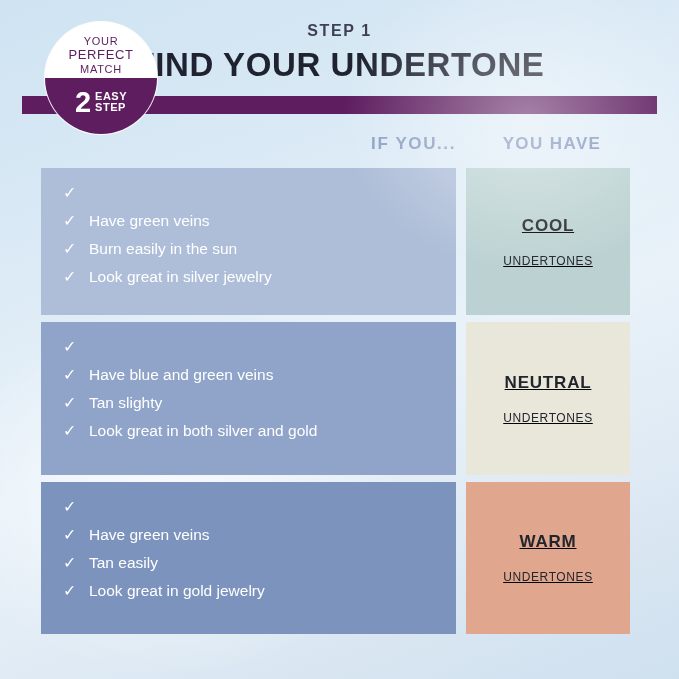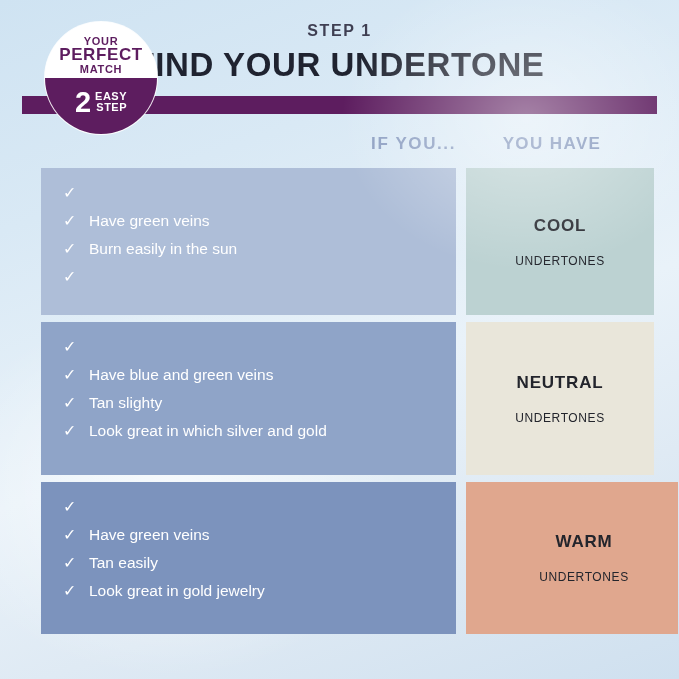--- a/index.html
+++ b/index.html
@@ -83,50 +83,50 @@
     background: #ffffff;
     box-shadow: 0 0 0 1px rgba(255,255,255,0.9);
     overflow: hidden;
     text-align: center;
   }
   .badge-top {
     height: 56px;
     background: #ffffff;
     color: #5d1d5f;
     font-size: 11px;
-    font-weight: bold;
+    font-weight: normal;
     letter-spacing: 0.7px;
     line-height: 14px;
     padding-top: 12px;
     box-sizing: border-box;
   }
   .badge-top .em {
     display: block;
-    font-size: 17px;
+    font-size: 13px;
     letter-spacing: 0.6px;
     text-align: center;
   }
   .badge-bottom {
     height: 56px;
     background: #5d1d5f;
     color: #ffffff;
     display: flex;
     align-items: center;
     justify-content: center;
     gap: 4px;
     padding-bottom: 8px;
     box-sizing: border-box;
   }
   .badge-num {
     font-size: 29px;
     font-weight: bold;
     line-height: 1;
   }
   .badge-words {
-    text-align: right;
+    text-align: left;
     font-size: 11px;
     font-weight: bold;
     line-height: 11px;
     letter-spacing: 0.5px;
   }
 
   
   .col-head-left {
     position: absolute;
     left: 41px;
@@ -162,26 +162,27 @@
     top: 0;
     width: 415px;
     height: 100%;
     box-sizing: border-box;
     padding: 14px 18px 14px 22px;
   }
   .row-right {
     position: absolute;
     left: 425px;
     top: 0;
-    width: 188px;
+    width: 164px;
     height: 100%;
     display: flex;
     flex-direction: column;
     align-items: center;
     justify-content: center;
+    text-decoration: underline;
   }
   .bullet {
     display: flex;
     align-items: flex-start;
     margin-bottom: 6px;
   }
   .check {
     width: 26px;
     flex: 0 0 26px;
     font-size: 16px;
@@ -244,20 +245,21 @@
       <div class="bullet">
         <span class="check">✓</span>
         <span class="btext">Have green veins</span>
       </div>
       <div class="bullet">
         <span class="check">✓</span>
         <span class="btext">Burn easily in the sun</span>
       </div>
       <div class="bullet">
         <span class="check">✓</span>
+        <span class="btext">Look great in silver jewelry</span>
       </div>
     </div>
     <div class="row-right" style="background:#bcd2d2;">
       <div class="undertone-name">COOL</div>
       <div class="undertone-sub">UNDERTONES</div>
     </div>
   </div>
 
   <div class="row" style="top:322px; height:153px;">
     <div class="row-left" style="background:#8fa4c8;">
@@ -267,21 +269,21 @@
       <div class="bullet">
         <span class="check">✓</span>
         <span class="btext">Have blue and green veins</span>
       </div>
       <div class="bullet">
         <span class="check">✓</span>
         <span class="btext">Tan slighty</span>
       </div>
       <div class="bullet">
         <span class="check">✓</span>
-        <span class="btext">Look great in which silver and gold</span>
+        <span class="btext">Look great in both silver and gold</span>
       </div>
     </div>
     <div class="row-right" style="background:#e9e6da;">
       <div class="undertone-name">NEUTRAL</div>
       <div class="undertone-sub">UNDERTONES</div>
     </div>
   </div>
 
   <div class="row" style="top:482px; height:152px;">
     <div class="row-left" style="background:#7c93bd;">
@@ -294,19 +296,19 @@
       </div>
       <div class="bullet">
         <span class="check">✓</span>
         <span class="btext">Tan easily</span>
       </div>
       <div class="bullet">
         <span class="check">✓</span>
         <span class="btext">Look great in gold jewelry</span>
       </div>
     </div>
-    <div class="row-right" style="background:#e0a78e;padding-left:24px;">
+    <div class="row-right" style="background:#e0a78e;">
       <div class="undertone-name">WARM</div>
       <div class="undertone-sub">UNDERTONES</div>
     </div>
   </div>
 
 </div>
 
 </body></html>

